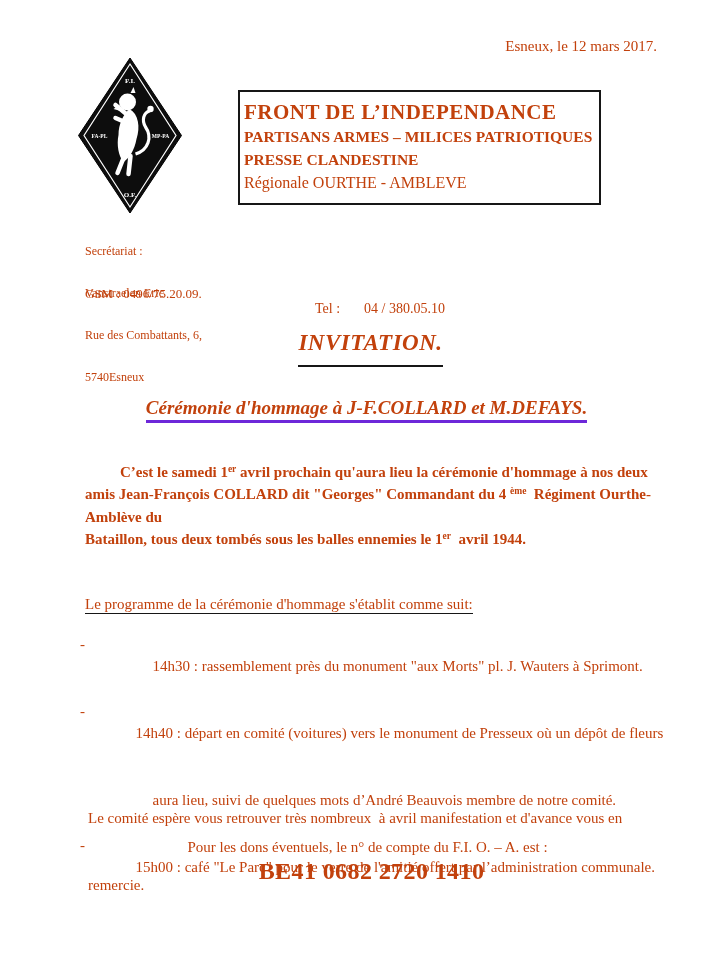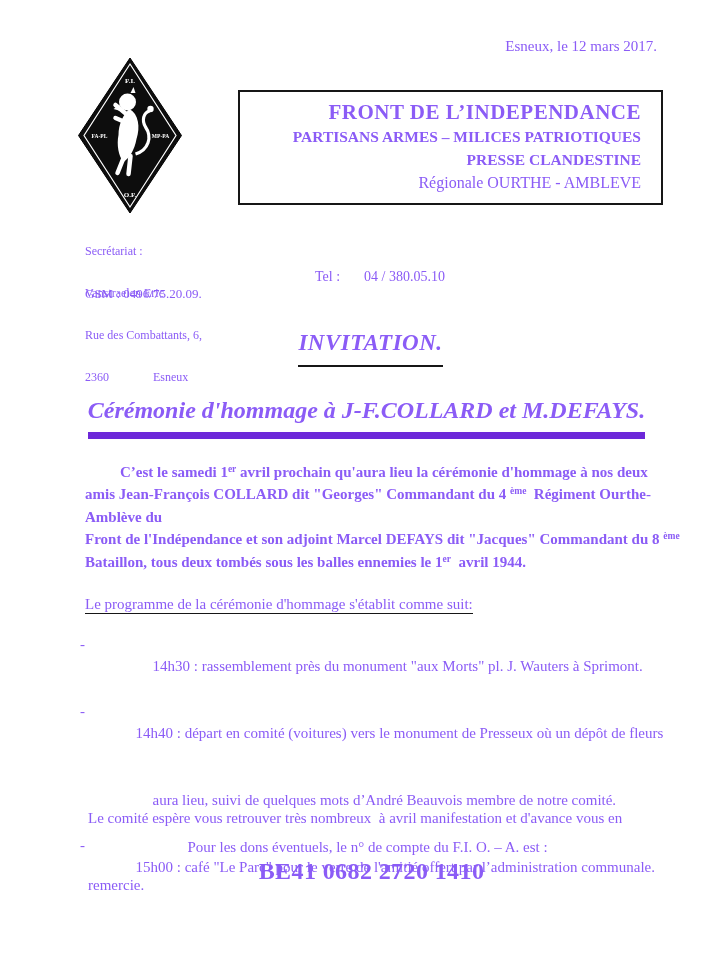--- a/index.html
+++ b/index.html
@@ -1,46 +1,46 @@
 <!DOCTYPE html>
 <html><head>
 <meta charset="utf-8">
 <style>
   * { margin:0; padding:0; box-sizing:border-box; }
   html,body { background:#ffffff; }
   .page {
     position:relative; width:723px; height:953px; background:#ffffff;
-    font-family:"Liberation Serif","DejaVu Serif",serif; color:#8b5cf6;
+    font-family:"Liberation Serif","DejaVu Serif",serif; color:#c2410c;
     overflow:hidden;
   }
   .abs { position:absolute; }
   .date { top:38px; right:66px; font-size:15px; }
   .emblem { left:76px; top:57px; }
   .header-box {
-    left:238px; top:90px; width:425px; border:2px solid #161616;
-    text-align:right; padding:7px 20px 9px 4px;
+    left:238px; top:90px; width:363px; border:2px solid #161616;
+    text-align:left; padding:7px 0 9px 4px;
   }
   .hb-1 { font-size:21px; font-weight:bold; letter-spacing:.5px; line-height:26px; }
   .hb-2 { font-size:15.5px; font-weight:bold; line-height:23px; }
   .hb-3 { font-size:15.5px; font-weight:bold; line-height:23px; }
   .hb-4 { font-size:16px; line-height:23px; }
   .secretariat { left:85px; top:216px; font-size:12px; line-height:14px; white-space:pre; }
-  .city { display:inline-block; margin-left:44px; }
+  .city { display:inline-block; }
   .gsm { left:85px; top:286px; font-size:13px; }
   .tel { left:315px; top:269px; font-size:14px; }
-  .tel-num { display:inline-block; margin-left:24px; }
+  .tel-num { display:inline-block; margin-left:24px;margin-top:32px; }
   .title-row { left:0; top:330px; width:100%; text-align:center; padding-left:18px; }
   .title-text {
     display:inline-block; font-size:23px; font-weight:bold; font-style:italic;
     letter-spacing:.5px; border-bottom:2px solid #161616; padding-bottom:9px;
   }
   .subtitle-row { left:0; top:397px; width:100%; text-align:center; padding-left:10px; }
   .subtitle-text {
-    display:inline-block; font-size:24px; font-weight:bold; font-style:italic;
-    border-bottom:7px solid #6d28d9; padding-bottom:8px;
+    display:inline-block; font-size:19px; font-weight:bold; font-style:italic;
+    border-bottom:3px solid #6d28d9; padding-bottom:1px;
   }
   .body-par { left:85px; top:461px; width:600px; font-size:15px; line-height:22.4px; }
   .body-par .line { white-space:pre;font-weight:bold; }
   .body-par .line.indent { padding-left:35px; }
   sup { font-size:9.5px; vertical-align:5px; line-height:0; letter-spacing:0; }
   .prog-heading { left:85px; top:596px; font-size:15px; }
   .prog-heading span { border-bottom:1.5px solid #161616; padding-bottom:1px; }
   .prog-list { left:80px; top:633px; width:600px; font-size:15px; line-height:22.3px; }
   .prog-line { position:relative; padding-left:33px; white-space:pre; }
   .prog-line.first { padding-left:50px; }
@@ -89,42 +89,41 @@
     <div class="hb-1">FRONT DE L’INDEPENDANCE</div>
     <div class="hb-2">PARTISANS ARMES – MILICES PATRIOTIQUES</div>
     <div class="hb-3">PRESSE CLANDESTINE</div>
     <div class="hb-4">Régionale OURTHE - AMBLEVE</div>
   </div>
 
   <div class="abs secretariat">
     <div>Secrétariat :</div>
     <div>Vanstraelen Eric</div>
     <div>Rue des Combattants, 6,</div>
-    <div><span>2360</span><span class="city">Esneux</span></div>
+    <div><span>5740</span><span class="city">Esneux</span></div>
   </div>
 
   <div class="abs gsm">GSM : 0496/75.20.09.</div>
 
   <div class="abs tel">
     <span>Tel :</span><span class="tel-num">04 / 380.05.10</span>
   </div>
 
   <div class="abs title-row">
     <span class="title-text">INVITATION.</span>
   </div>
 
   <div class="abs subtitle-row">
     <span class="subtitle-text">Cérémonie d'hommage à J-F.COLLARD et M.DEFAYS.</span>
   </div>
 
   <div class="abs body-par">
     <div class="line indent">C’est le samedi 1<sup>er</sup> avril prochain qu'aura lieu la cérémonie d'hommage à nos deux</div>
     <div class="line">amis Jean-François COLLARD dit "Georges" Commandant du 4 <sup>ème</sup>  Régiment Ourthe-</div>
     <div class="line">Amblève du</div>
-    <div class="line">Front de l'Indépendance et son adjoint Marcel DEFAYS dit "Jacques" Commandant du 8 <sup>ème</sup></div>
     <div class="line">Bataillon, tous deux tombés sous les balles ennemies le 1<sup>er</sup>  avril 1944.</div>
   </div>
 
   <div class="abs prog-heading">
     <span>Le programme de la cérémonie d'hommage s'établit comme suit:</span>
   </div>
 
   <div class="abs prog-list">
     <div class="prog-line first">
       <span class="dash">-</span><span>14h30 : rassemblement près du monument "aux Morts" pl. J. Wauters à Sprimont.</span>

